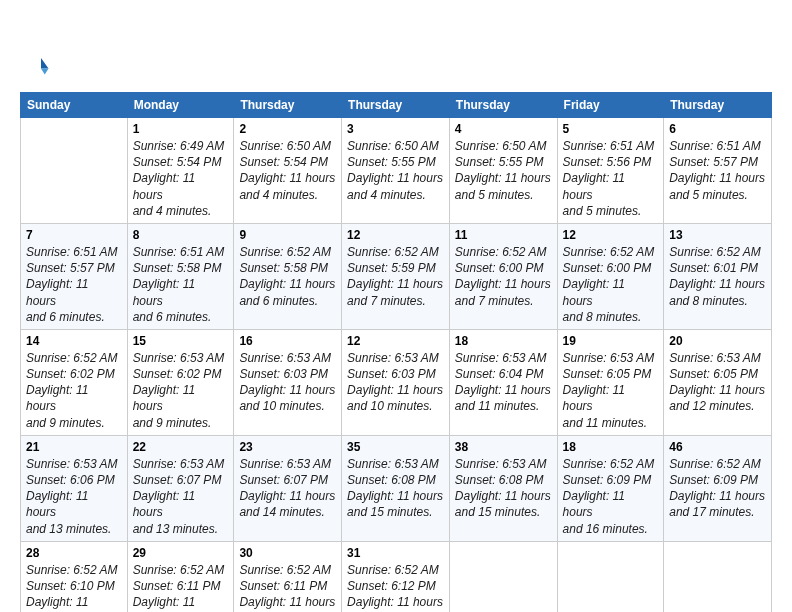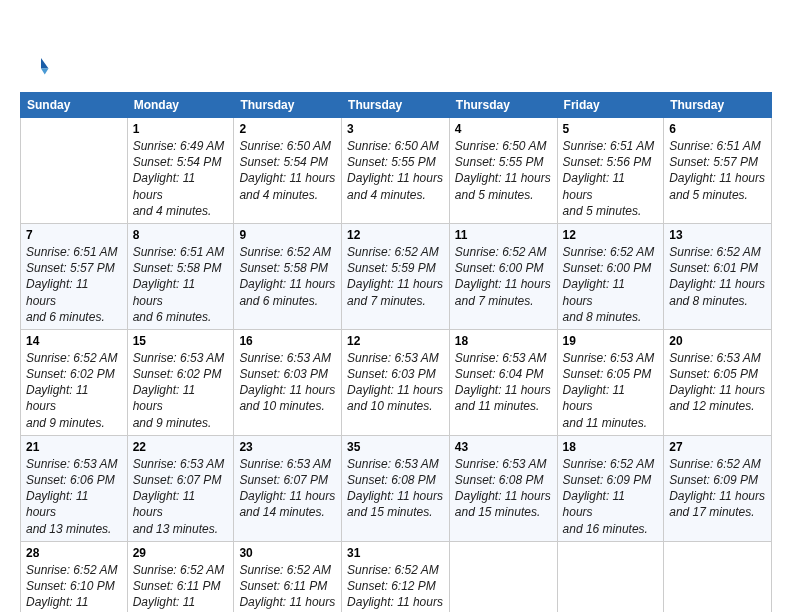--- a/index.html
+++ b/index.html
@@ -300,35 +300,35 @@
 and 14 minutes.</div>
           </td>
           <td>
             <span class="day-number">35</span>
             <div class="day-info" style="white-space: pre-line;">Sunrise: 6:53 AM
 Sunset: 6:08 PM
 Daylight: 11 hours
 and 15 minutes.</div>
           </td>
           <td>
-            <span class="day-number">43</span>
+            <span class="day-number">38</span>
             <div class="day-info" style="white-space: pre-line;">Sunrise: 6:53 AM
 Sunset: 6:08 PM
 Daylight: 11 hours
 and 15 minutes.</div>
           </td>
           <td>
             <span class="day-number">18</span>
             <div class="day-info" style="white-space: pre-line;">Sunrise: 6:52 AM
 Sunset: 6:09 PM
 Daylight: 11 hours
 and 16 minutes.</div>
           </td>
           <td>
-            <span class="day-number">27</span>
+            <span class="day-number">46</span>
             <div class="day-info" style="white-space: pre-line;">Sunrise: 6:52 AM
 Sunset: 6:09 PM
 Daylight: 11 hours
 and 17 minutes.</div>
           </td>
         </tr>
         <tr>
           <td>
             <span class="day-number">28</span>
             <div class="day-info" style="white-space: pre-line;">Sunrise: 6:52 AM

